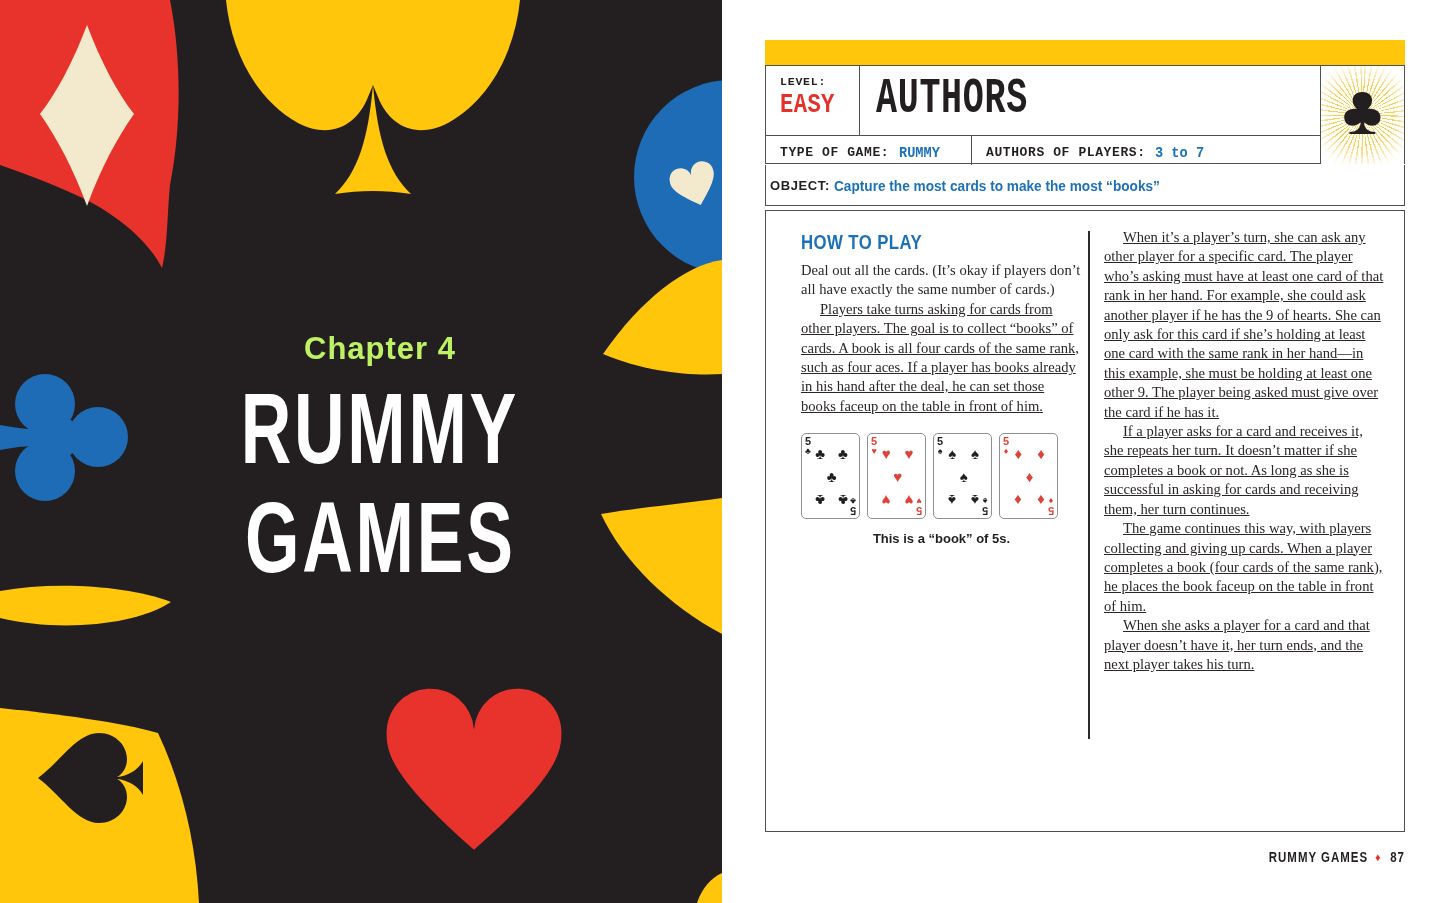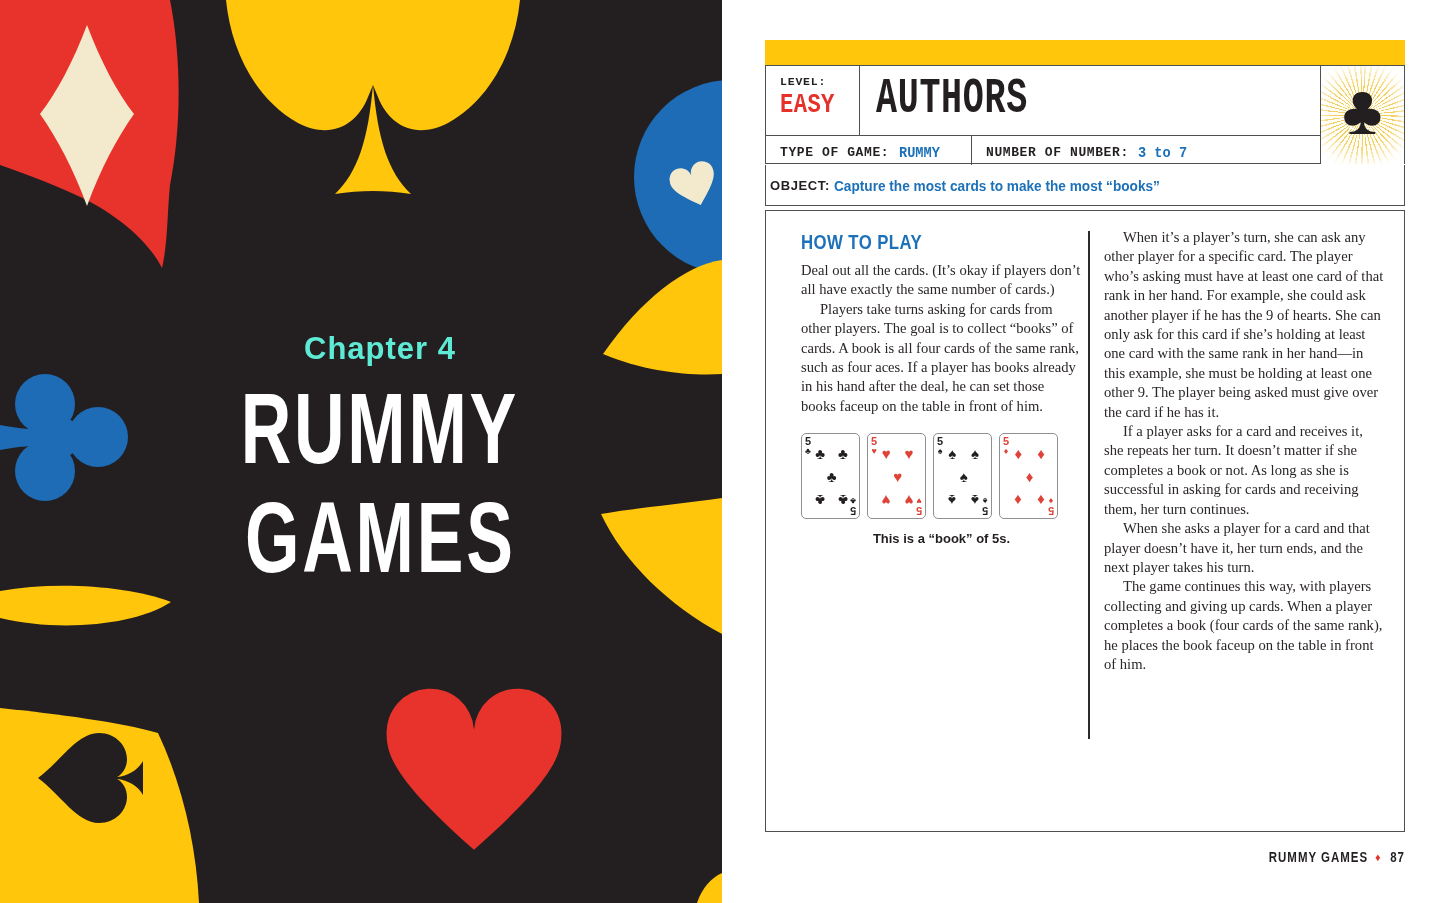--- a/index.html
+++ b/index.html
@@ -5,21 +5,21 @@
   html,body{margin:0;padding:0;}
   body{
     width:1445px;height:903px;position:relative;overflow:hidden;
     background:#ffffff;font-family:"Liberation Sans",sans-serif;
     -webkit-font-smoothing:antialiased;
   }
   
   .left-page{position:absolute;left:0;top:0;width:722px;height:903px;background:#231f20;overflow:hidden;}
   .left-page svg{position:absolute;left:0;top:0;}
   .chapter-label{position:absolute;top:331px;width:100%;text-align:center;padding-left:38px;box-sizing:border-box;
-    color:#5eead4;font-size:31px;font-weight:700;letter-spacing:1px;}
+    color:#bef264;font-size:31px;font-weight:700;letter-spacing:1px;}
   .title-line{position:absolute;width:100%;text-align:center;padding-left:38px;box-sizing:border-box;color:#ffffff;}
   .title-line span{display:inline-block;transform:scaleX(0.70);transform-origin:center;
     font-size:100px;font-weight:700;letter-spacing:4px;line-height:1;}
   .title-line.l1{top:378px;}
   .title-line.l2{top:487px;}
   
   .gutter{position:absolute;left:722px;top:0;width:50px;height:903px;
     background:linear-gradient(to right,rgba(35,31,32,0.38),rgba(35,31,32,0.10) 40%,rgba(35,31,32,0) 85%);pointer-events:none;}
   
   .right-page{position:absolute;left:722px;top:0;width:723px;height:903px;background:#ffffff;}
@@ -46,21 +46,21 @@
     padding:11px 0 0 4px;white-space:nowrap;}
   .main-box{position:absolute;left:43px;top:210px;width:640px;height:622px;border:1.4px solid #4f5053;box-sizing:border-box;}
   .col-divider{position:absolute;left:322px;top:20px;width:1.5px;height:508px;background:#2e2a2b;}
   .col{position:absolute;top:17px;width:281px;font-family:"Liberation Serif",serif;font-size:14.6px;line-height:1.33;color:#2b2628;}
   .col-left{left:35px;}
   .col-right{left:338px;}
   .intro{color:#d42f2b;font-style:italic;font-size:16px;line-height:1.29;width:264px;margin:0 0 18px 0;}
   .htp-heading{display:inline-block;color:#1d71b8;font-family:"Liberation Sans",sans-serif;font-size:21px;font-weight:700;
     transform:scaleX(0.80);transform-origin:left;letter-spacing:0.5px;margin:0 0 5px 0;}
   .para{margin:0;}
-  .para.indent{text-indent:19px;}
+  .para.indent{text-indent:19px;text-decoration:underline;}
   
   .cards-row{display:flex;gap:7px;margin-top:17px;}
   .card{position:relative;width:59px;height:86px;background:#ffffff;border:1.3px solid #8f9092;border-radius:5px;box-sizing:border-box;
     font-family:"Liberation Sans",sans-serif;}
   .card.c-black{color:#231f20;}
   .card.c-red{color:#dd4337;}
   .corner{position:absolute;display:flex;flex-direction:column;align-items:center;line-height:0.9;}
   .corner .rk{font-size:11px;font-weight:700;}
   .corner .st{font-size:9px;}
   .corner.tl{left:3px;top:3px;}
@@ -129,21 +129,21 @@
     </div>
     <div class="cell cell-club">
       <div class="sunburst"></div>
       <div class="club-glyph">♣</div>
     </div>
     <div class="cell cell-type">
       <span class="meta-label">TYPE OF GAME:</span>
       <span class="meta-value">RUMMY</span>
     </div>
     <div class="cell cell-players">
-      <span class="meta-label">NUMBER OF NUMBER:</span>
+      <span class="meta-label">AUTHORS OF PLAYERS:</span>
       <span class="meta-value">3 to 7</span>
     </div>
   </div>
 
   <div class="object-row">
     <span class="meta-label">OBJECT:</span>
     <span class="meta-value">Capture the most cards to make the most “books”</span>
   </div>
 
   <div class="main-box">
@@ -215,22 +215,22 @@
           <span class="pip pp4 r">♦</span>
           <span class="pip pp5 r">♦</span>
         </div>
       </div>
       <div class="caption">This is a “book” of 5s.</div>
     </div>
 
     <div class="col col-right">
       <p class="para indent">When it’s a player’s turn, she can ask any other player for a specific card. The player who’s asking must have at least one card of that rank in her hand. For example, she could ask another player if he has the 9 of hearts. She can only ask for this card if she’s holding at least one card with the same rank in her hand—in this example, she must be holding at least one other 9. The player being asked must give over the card if he has it.</p>
       <p class="para indent">If a player asks for a card and receives it, she repeats her turn. It doesn’t matter if she completes a book or not. As long as she is successful in asking for cards and receiving them, her turn continues.</p>
+      <p class="para indent">The game continues this way, with players collecting and giving up cards. When a player completes a book (four cards of the same rank), he places the book faceup on the table in front of him.</p>
       <p class="para indent">When she asks a player for a card and that player doesn’t have it, her turn ends, and the next player takes his turn.</p>
-      <p class="para indent">The game continues this way, with players collecting and giving up cards. When a player completes a book (four cards of the same rank), he places the book faceup on the table in front of him.</p>
     </div>
   </div>
 
   <div class="folio">
     <span class="sect">RUMMY GAMES</span>
     <span class="dia">♦</span>
     <span class="pg">87</span>
   </div>
 </div>
 

